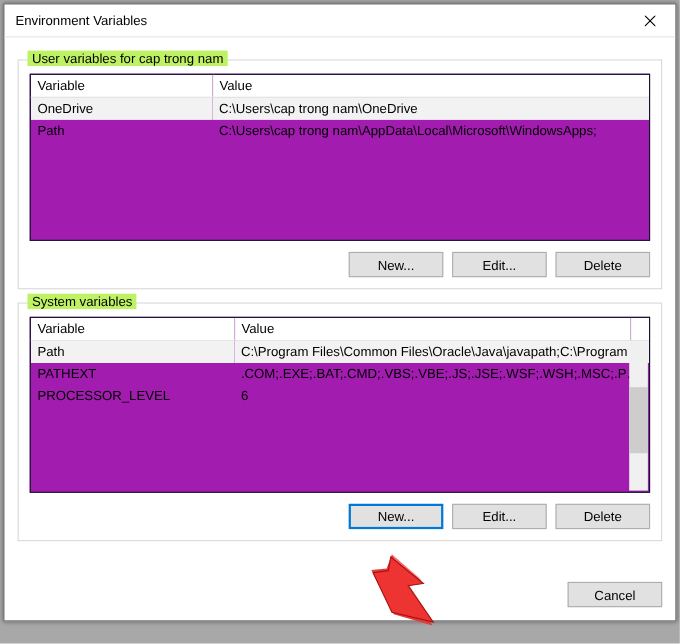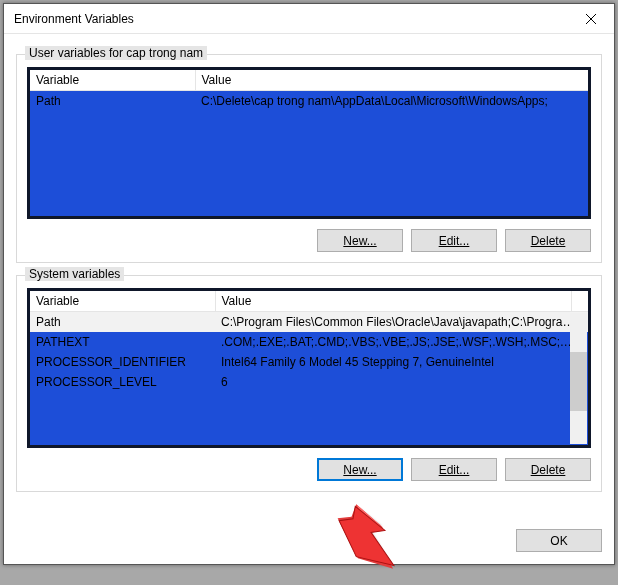--- a/index.html
+++ b/index.html
@@ -54,27 +54,27 @@
   .groupbox {
     border: 1px solid #d9d9d9;
     margin-top: 10px;
     padding: 12px 10px 10px 10px;
     position: relative;
   }
   .groupbox .legend {
     position: absolute;
     top: -9px;
     left: 8px;
-    background: #e5e5e5;
+    background: #bef264;
     padding: 0 4px;
     font-size: 12px;
   }
   .table-wrap {
-    border: 3px solid #0f172a;
-    background:#1d4ed8;
+    border: 1px solid #0f172a;
+    background:#a21caf;
     position:relative;
   }
   .table-scroll-track {
     position:absolute;
     top:1px; right:1px; bottom:1px;
     width:17px;
     background:#f0f0f0;
   }
   .table-scroll-thumb {
     position:absolute;
@@ -105,21 +105,20 @@
   .user-table th:last-child { border-right:none; }
   .sys-table th:first-child { width: 185px; }
   .sys-table th:last-child { border-right:none; }
   tbody tr td { border:none; }
   tbody tr.selected td { background: #f2f2f2; }
   .btn-row {
     display:flex;
     justify-content:flex-end;
     gap: 8px;
     margin-top: 10px;
-    text-decoration: underline;
   }
   .btn {
     min-width: 86px;
     height: 23px;
     background: #e1e1e1;
     border: 1px solid #adadad;
     font-size:12px;
     font-family: inherit;
     cursor:pointer;
     display:flex;
@@ -164,23 +163,27 @@
       <div class="legend">User variables for cap trong nam</div>
       <div class="table-wrap" style="height:152px;">
         <table class="user-table">
           <thead>
             <tr>
               <th>Variable</th>
               <th>Value</th>
             </tr>
           </thead>
           <tbody id="user-tbody">
+              <tr class="selected">
+                <td>OneDrive</td>
+                <td>C:\Users\cap trong nam\OneDrive</td>
+              </tr>
               <tr>
                 <td>Path</td>
-                <td>C:\Delete\cap trong nam\AppData\Local\Microsoft\WindowsApps;</td>
+                <td>C:\Users\cap trong nam\AppData\Local\Microsoft\WindowsApps;</td>
               </tr>
             </tbody>
         </table>
       </div>
       <div class="btn-row">
         <button class="btn">New...</button>
         <button class="btn">Edit...</button>
         <button class="btn">Delete</button>
       </div>
     </div>
@@ -199,44 +202,40 @@
           <tbody id="sys-tbody">
               <tr class="selected">
                 <td>Path</td>
                 <td colspan="2">C:\Program Files\Common Files\Oracle\Java\javapath;C:\Program ...</td>
               </tr>
               <tr>
                 <td>PATHEXT</td>
                 <td colspan="2">.COM;.EXE;.BAT;.CMD;.VBS;.VBE;.JS;.JSE;.WSF;.WSH;.MSC;.PY;.PYW</td>
               </tr>
               <tr>
-                <td>PROCESSOR_IDENTIFIER</td>
-                <td colspan="2">Intel64 Family 6 Model 45 Stepping 7, GenuineIntel</td>
-              </tr>
-              <tr>
                 <td>PROCESSOR_LEVEL</td>
                 <td colspan="2">6</td>
               </tr>
             </tbody>
         </table>
         <div class="table-scroll-track" style="top:22px;">
           <div class="table-scroll-thumb" style="top:30%;height:45%;"></div>
         </div>
       </div>
       <div class="btn-row">
         <button class="btn focus">New...</button>
         <button class="btn">Edit...</button>
         <button class="btn">Delete</button>
       </div>
     </div>
 
   </div>
 
   <div class="dialog-buttons">
-    <button class="btn">OK</button>
+    <button class="btn">Cancel</button>
   </div>
 </div>
 
 <svg class="arrow" width="100" height="80">
   <defs>
     <filter id="sh">
         <feDropShadow dx="1" dy="1" stdDeviation="1" flood-opacity="0.4"></feDropShadow>
       </filter>
   </defs>
   <polygon points="62,8 82,28 69,28 85,62 60,53 44,18 55,18" fill="#d82a2a" transform="rotate(-6,60,40)" filter="url(#sh)"></polygon>

